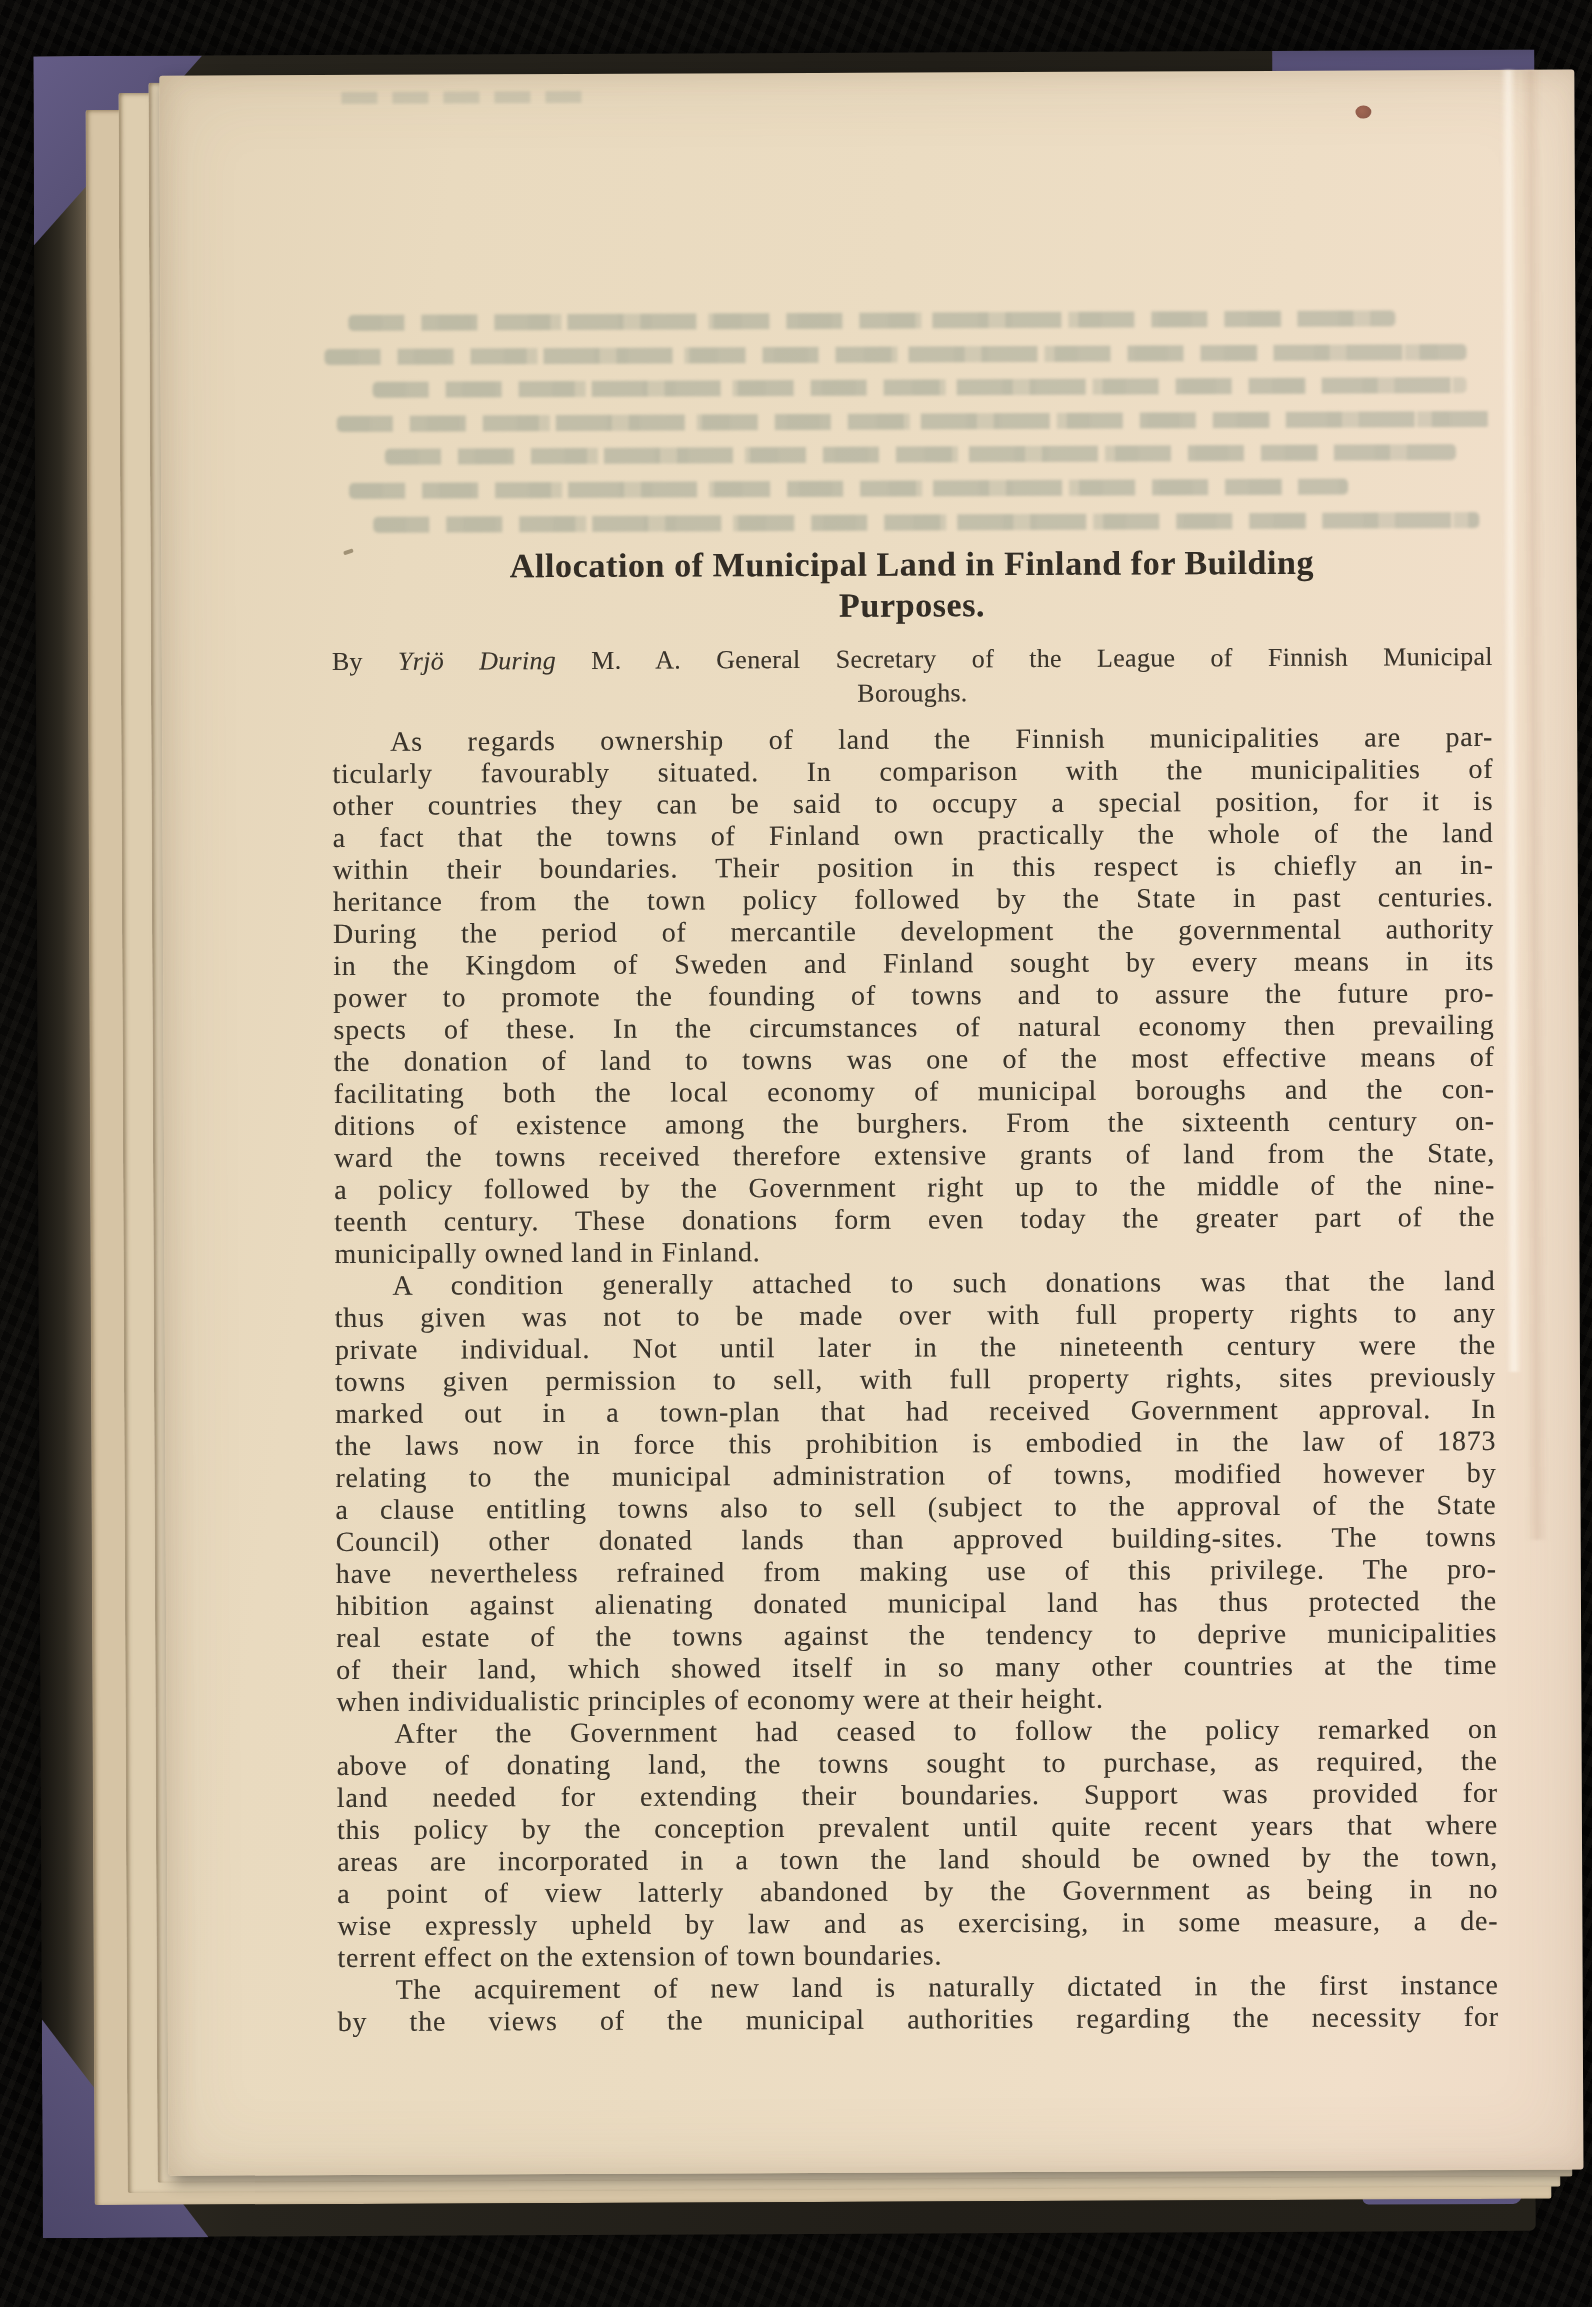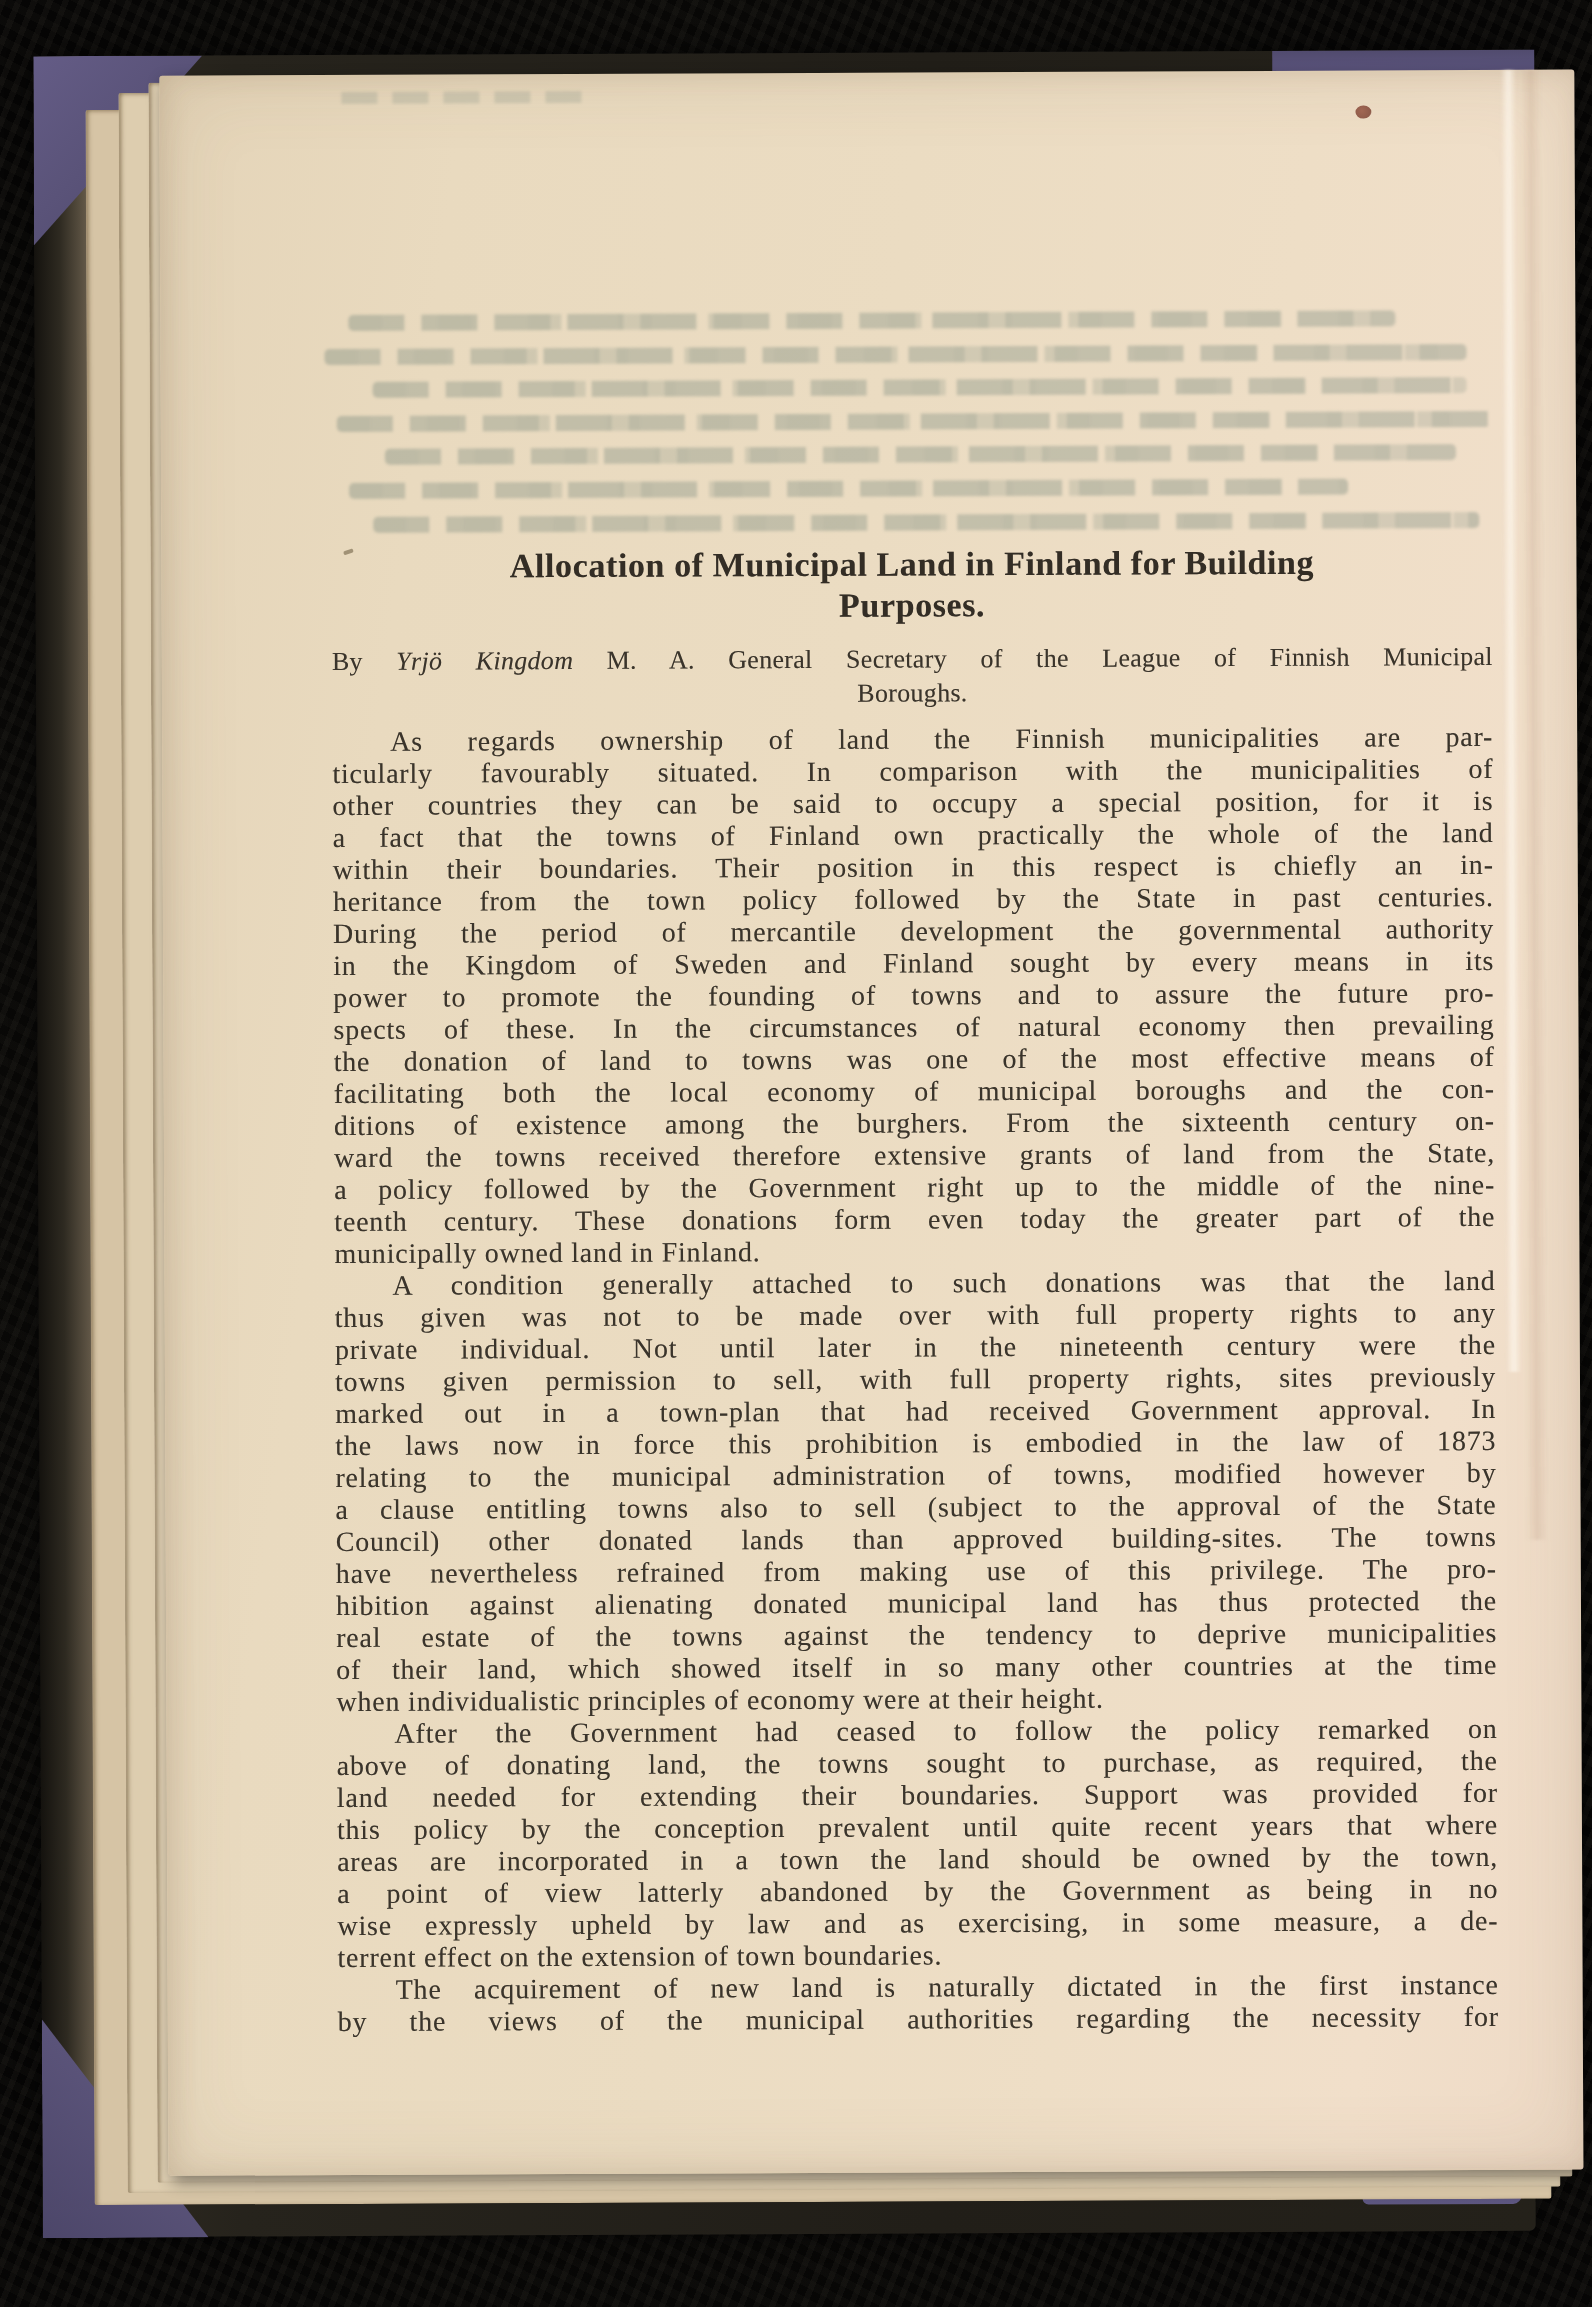--- a/index.html
+++ b/index.html
@@ -134,21 +134,21 @@
     </div>
 
     <div class="blemish-dot"></div>
     <div class="paper-speck"></div>
 
     <div class="content">
       <div class="title-line">Allocation of Municipal Land in Finland for Building</div>
       <div class="title-line">Purposes.</div>
 
       <div class="byline">
-        <div class="byline-line1"><span>By</span> <span class="italic">Yrjö Kingdom</span> <span>M. A. General Secretary of the League of Finnish Municipal</span></div>
+        <div class="byline-line1"><span>By</span> <span class="italic">Yrjö During</span> <span>M. A. General Secretary of the League of Finnish Municipal</span></div>
         <div class="byline-line2">Boroughs.</div>
       </div>
 
       <div class="bodytext">
         <div class="paragraph">
             <div class="bline">As regards ownership of land the Finnish municipalities are par-</div>
             <div class="bline">ticularly favourably situated. In comparison with the municipalities of</div>
             <div class="bline">other countries they can be said to occupy a special position, for it is</div>
             <div class="bline">a fact that the towns of Finland own practically the whole of the land</div>
             <div class="bline">within their boundaries. Their position in this respect is chiefly an in-</div>

